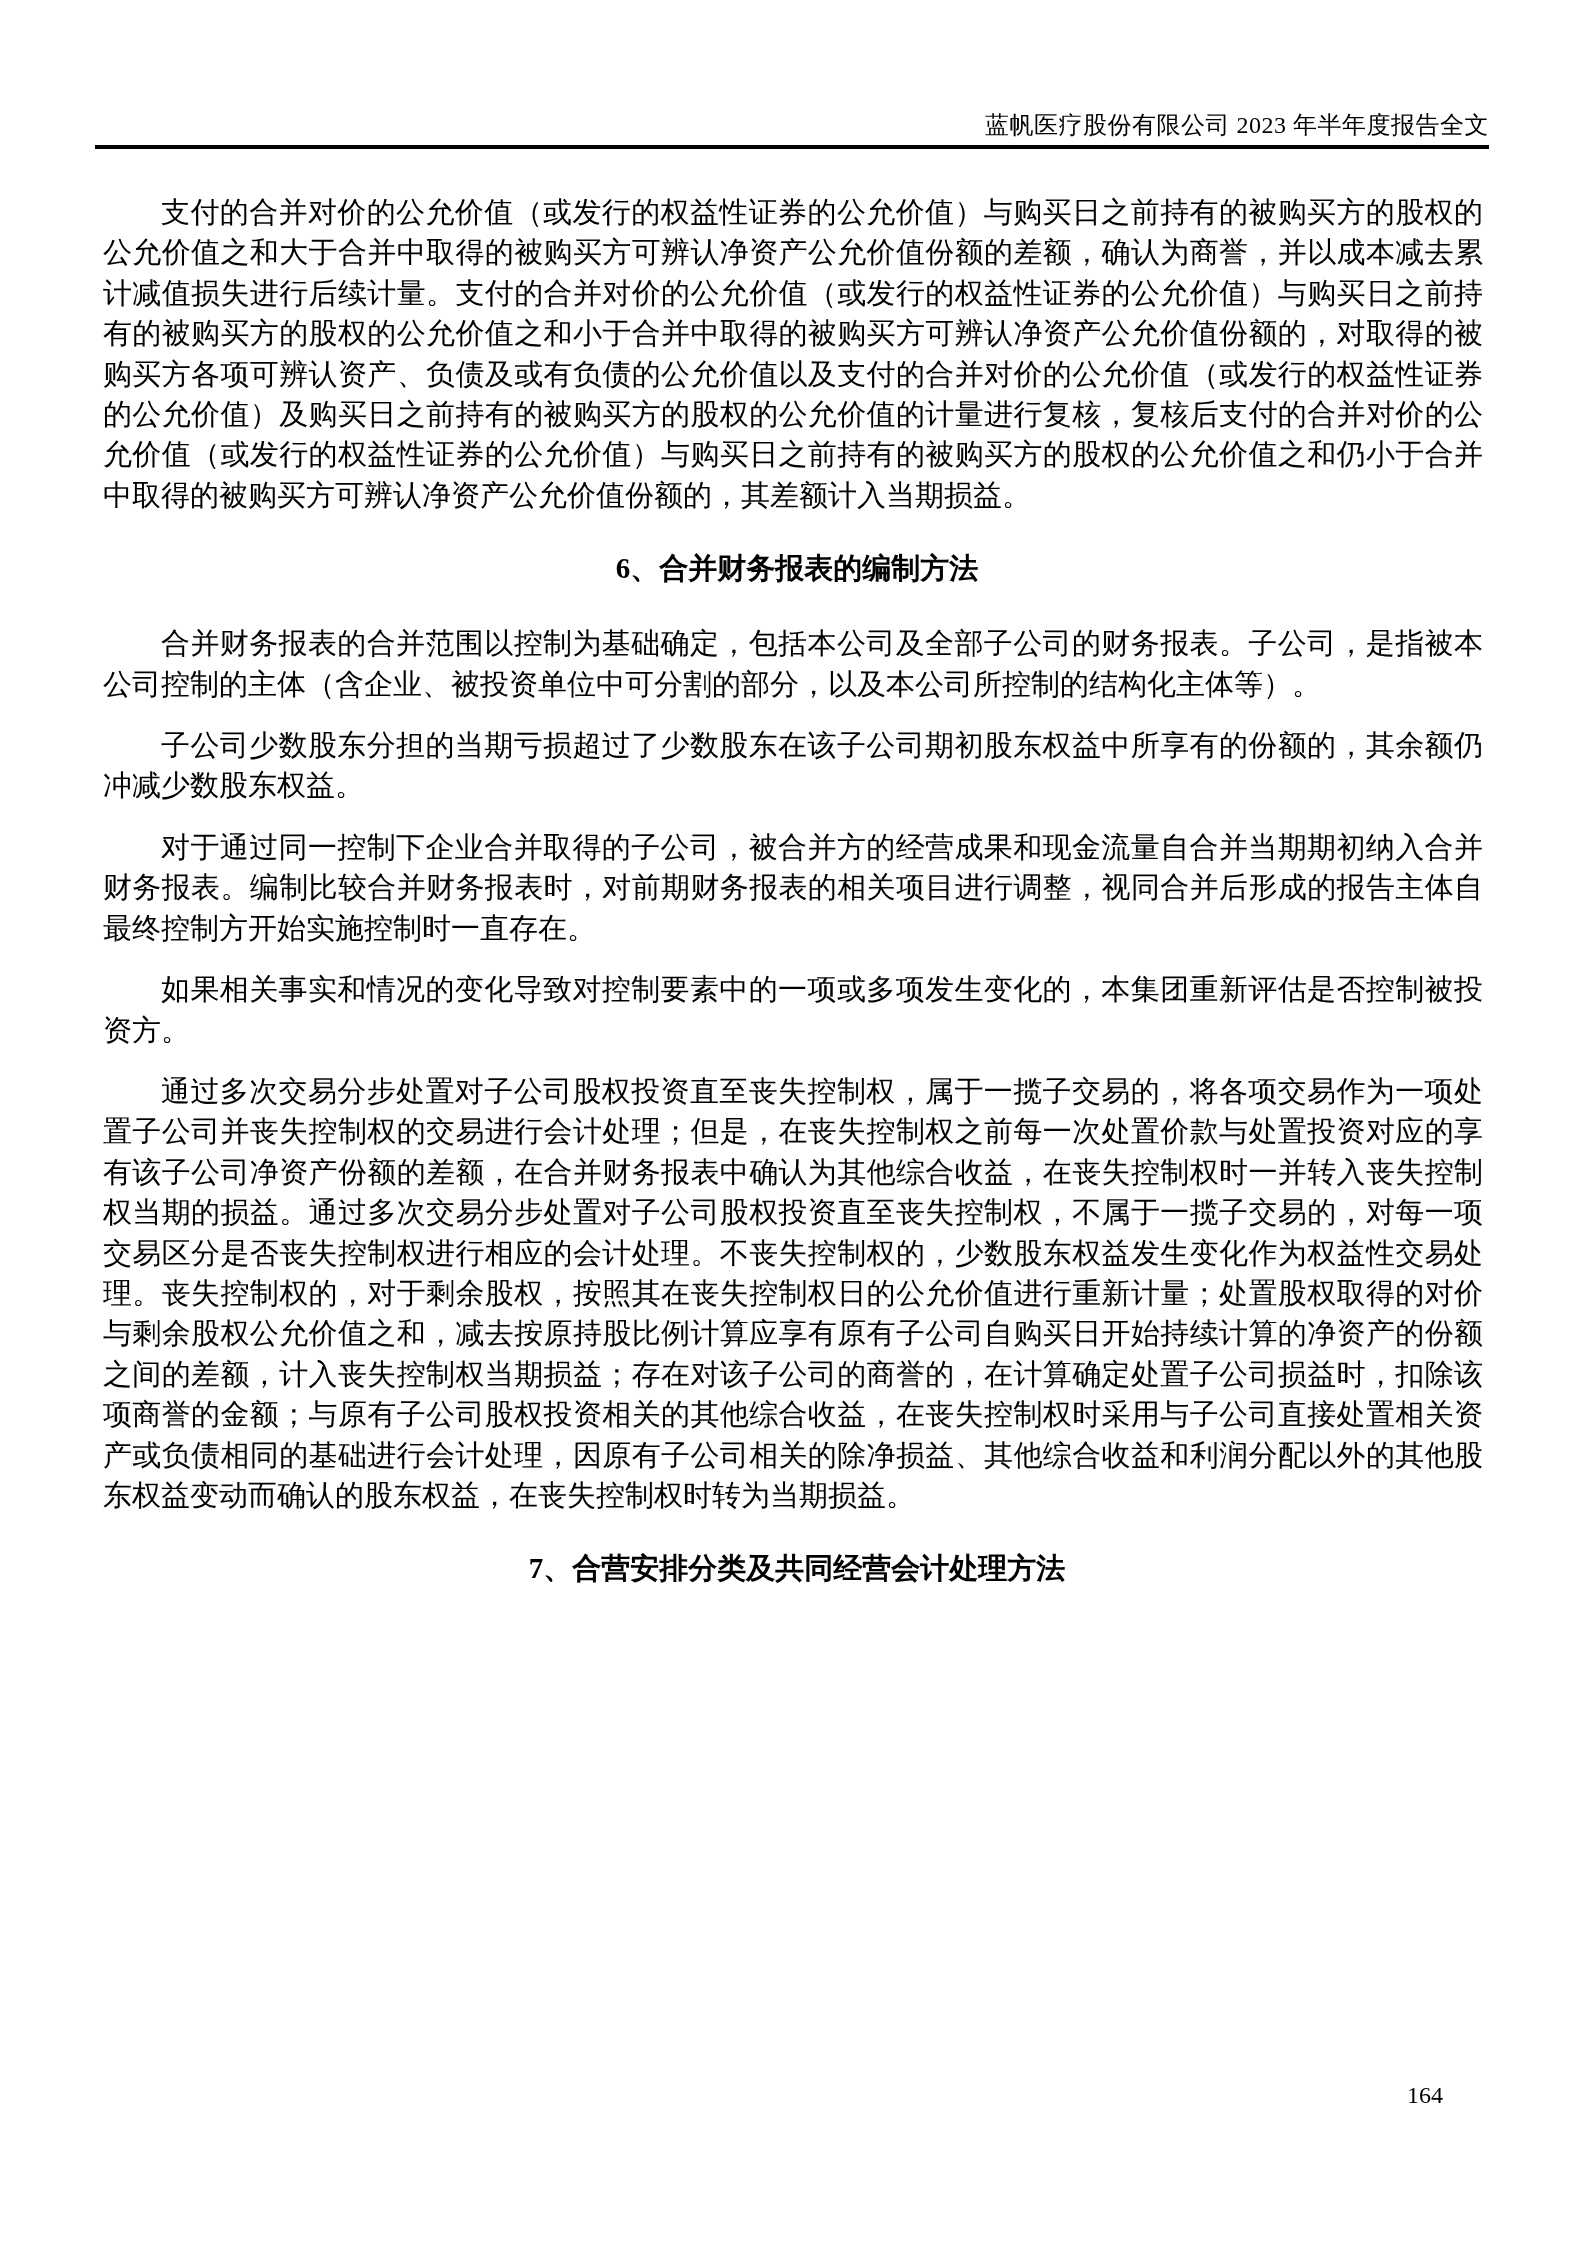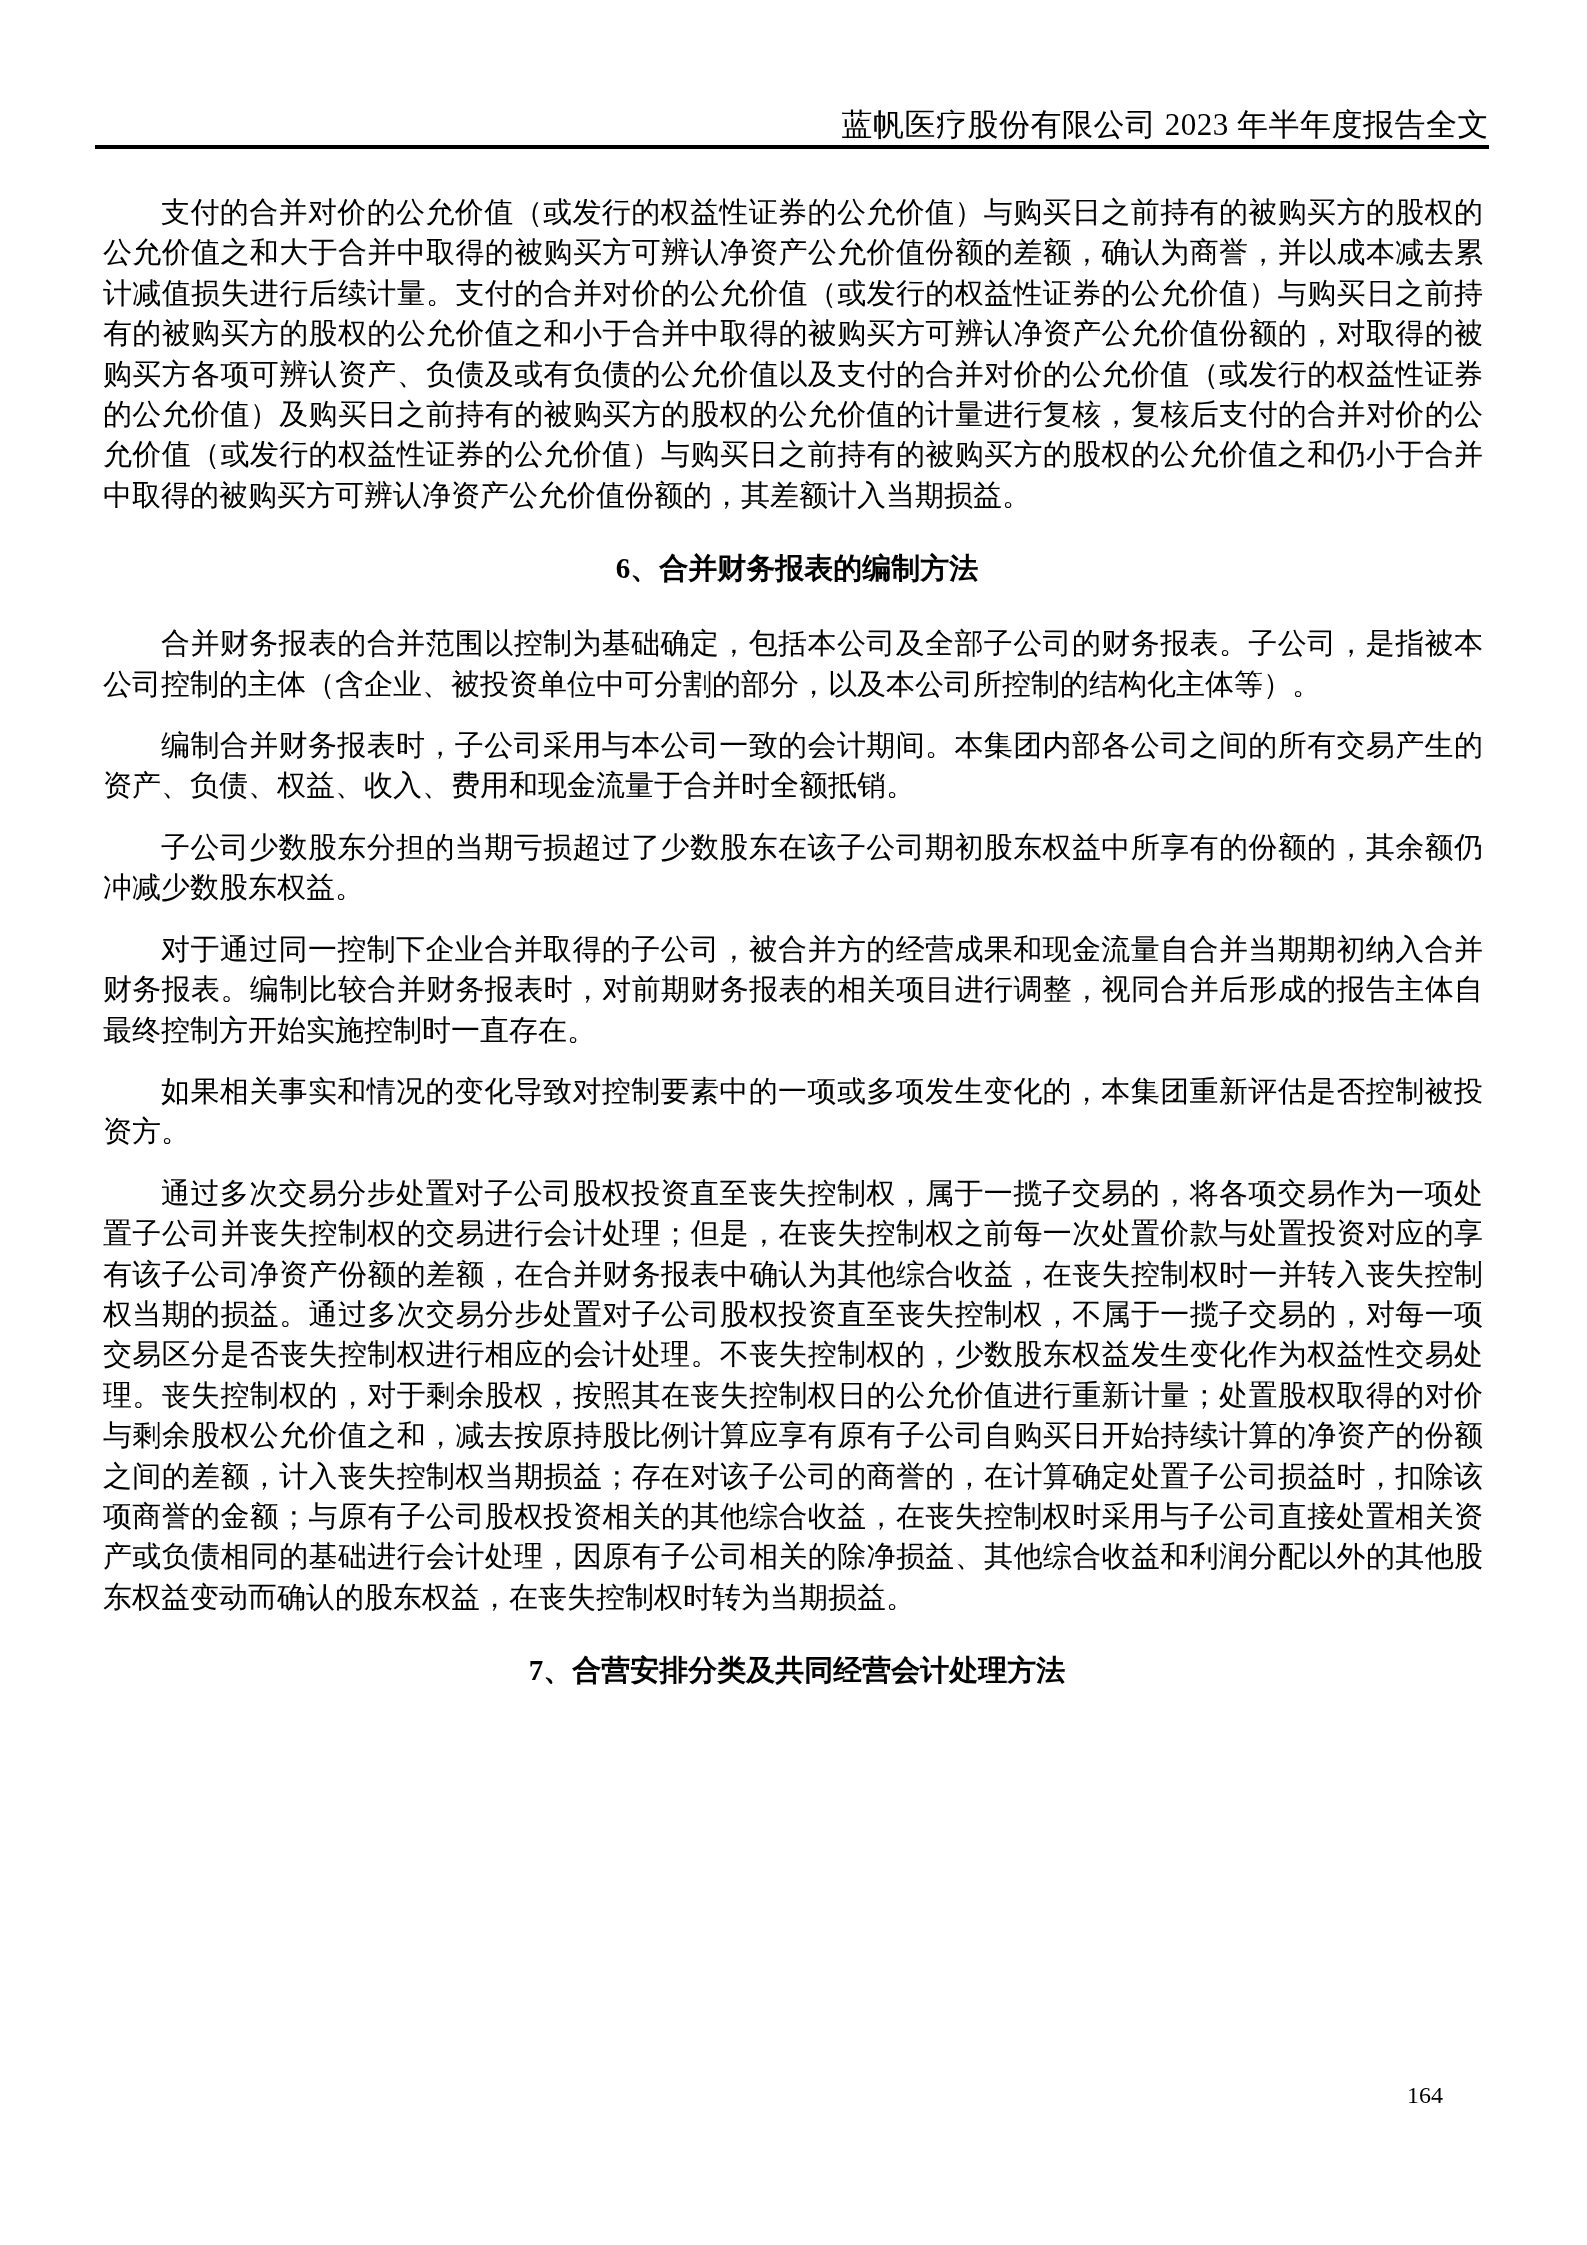--- a/index.html
+++ b/index.html
@@ -15,21 +15,21 @@
     font-family: "Liberation Serif", "DejaVu Serif", serif;
     color: #000000;
     overflow: hidden;
   }
   .page-header {
     position: absolute;
     top: 110px;
     left: 97px;
     width: 1392px;
     text-align: right;
-    font-size: 31px;
+    font-size: 24px;
     line-height: 30px;
     letter-spacing: 0.5px;
     white-space: nowrap;
   }
   .header-rule {
     position: absolute;
     top: 145px;
     left: 95px;
     width: 1394px;
     height: 4px;
@@ -68,21 +68,20 @@
 
 <div class="page">
   <div class="page-header">蓝帆医疗股份有限公司 2023 年半年度报告全文</div>
 
   <div class="header-rule"></div>
 
   <div class="doc-body">
       <p class="paragraph">支付的合并对价的公允价值（或发行的权益性证券的公允价值）与购买日之前持有的被购买方的股权的公允价值之和大于合并中取得的被购买方可辨认净资产公允价值份额的差额，确认为商誉，并以成本减去累计减值损失进行后续计量。支付的合并对价的公允价值（或发行的权益性证券的公允价值）与购买日之前持有的被购买方的股权的公允价值之和小于合并中取得的被购买方可辨认净资产公允价值份额的，对取得的被购买方各项可辨认资产、负债及或有负债的公允价值以及支付的合并对价的公允价值（或发行的权益性证券的公允价值）及购买日之前持有的被购买方的股权的公允价值的计量进行复核，复核后支付的合并对价的公允价值（或发行的权益性证券的公允价值）与购买日之前持有的被购买方的股权的公允价值之和仍小于合并中取得的被购买方可辨认净资产公允价值份额的，其差额计入当期损益。</p>
       <h2 class="heading">6、合并财务报表的编制方法</h2>
       <p class="paragraph">合并财务报表的合并范围以控制为基础确定，包括本公司及全部子公司的财务报表。子公司，是指被本公司控制的主体（含企业、被投资单位中可分割的部分，以及本公司所控制的结构化主体等）。</p>
-      <p class="paragraph">编制合并财务报表时，子公司采用与本公司一致的会计期间。本集团内部各公司之间的所有交易产生的资产、负债、权益、收入、费用和现金流量于合并时全额抵销。</p>
       <p class="paragraph">子公司少数股东分担的当期亏损超过了少数股东在该子公司期初股东权益中所享有的份额的，其余额仍冲减少数股东权益。</p>
       <p class="paragraph">对于通过同一控制下企业合并取得的子公司，被合并方的经营成果和现金流量自合并当期期初纳入合并财务报表。编制比较合并财务报表时，对前期财务报表的相关项目进行调整，视同合并后形成的报告主体自最终控制方开始实施控制时一直存在。</p>
       <p class="paragraph">如果相关事实和情况的变化导致对控制要素中的一项或多项发生变化的，本集团重新评估是否控制被投资方。</p>
       <p class="paragraph">通过多次交易分步处置对子公司股权投资直至丧失控制权，属于一揽子交易的，将各项交易作为一项处置子公司并丧失控制权的交易进行会计处理；但是，在丧失控制权之前每一次处置价款与处置投资对应的享有该子公司净资产份额的差额，在合并财务报表中确认为其他综合收益，在丧失控制权时一并转入丧失控制权当期的损益。通过多次交易分步处置对子公司股权投资直至丧失控制权，不属于一揽子交易的，对每一项交易区分是否丧失控制权进行相应的会计处理。不丧失控制权的，少数股东权益发生变化作为权益性交易处理。丧失控制权的，对于剩余股权，按照其在丧失控制权日的公允价值进行重新计量；处置股权取得的对价与剩余股权公允价值之和，减去按原持股比例计算应享有原有子公司自购买日开始持续计算的净资产的份额之间的差额，计入丧失控制权当期损益；存在对该子公司的商誉的，在计算确定处置子公司损益时，扣除该项商誉的金额；与原有子公司股权投资相关的其他综合收益，在丧失控制权时采用与子公司直接处置相关资产或负债相同的基础进行会计处理，因原有子公司相关的除净损益、其他综合收益和利润分配以外的其他股东权益变动而确认的股东权益，在丧失控制权时转为当期损益。</p>
       <h2 class="heading">7、合营安排分类及共同经营会计处理方法</h2>
     </div>
 
   <div class="page-footer">164</div>
 </div>
 

